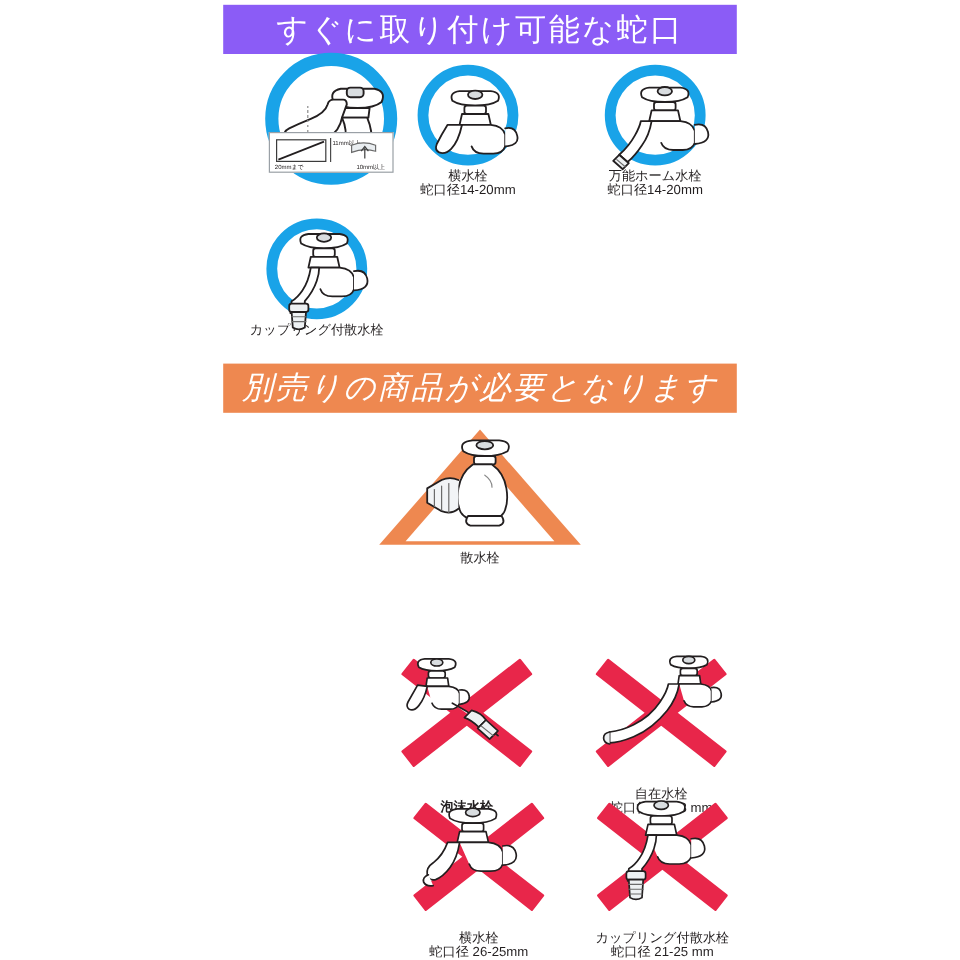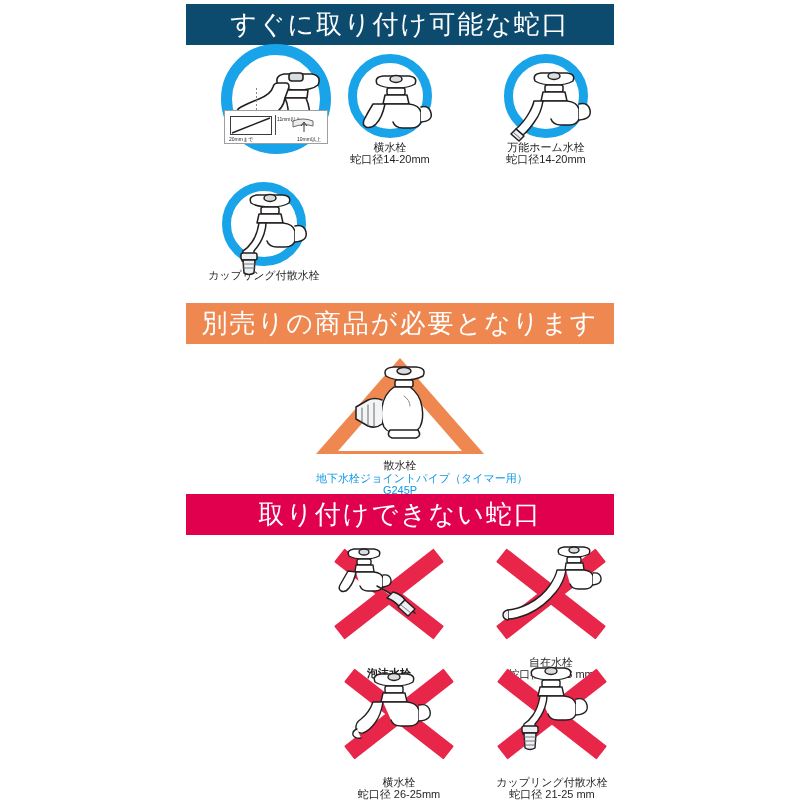--- a/index.html
+++ b/index.html
@@ -17,22 +17,22 @@
   
   .band{
     position:absolute;left:186px;width:428px;height:41px;
     display:flex;align-items:center;justify-content:center;
     color:#ffffff;
     font-size:26px;
     letter-spacing:2px;
     font-weight:400;
     box-sizing:border-box;
   }
-  .band.blue  {background:#0c4a6e;text-align:right;}
-  .band.orange{background:#ee8850;}
+  .band.blue  {background:#8b5cf6;text-align:right;}
+  .band.orange{background:#ee8850;font-style:italic;}
   .band.pink  {background:#e0004d;}
 
   
   .item{position:absolute;text-align:center;}
   .caption{
     font-size:11px;line-height:12px;color:#231f20;white-space:nowrap;
     margin-top:3px;
   }
   .caption.blue-text{color:#0d97e5;}
   .caption .sub{display:block;}
@@ -221,27 +221,22 @@
           <line x1="18" y1="55" x2="18" y2="75" stroke="#6b6b6b" stroke-width="1"></line>
           <line x1="24" y1="53" x2="24" y2="77" stroke="#6b6b6b" stroke-width="1"></line>
           <path d="M40 80 l28 0 q4 6 -2 8 l-24 0 q-6 -2 -2 -8 Z"></path>
           <path d="M54 46 q6 4 6 10" fill="none" stroke="#8a8a8a" stroke-width="1"></path>
         </g>
       </svg>
     </div>
     <div class="caption" style="margin-top:5px;">
       <span>散水栓</span>
     </div>
-    <div class="caption blue-text" style="margin-top:1px;">
-      <span>地下水栓ジョイントパイプ（タイマー用）</span>
-      <span class="sub">G245P</span>
-    </div>
-  </div>
-
-  <div class="band pink" style="top:494px;">取り付けできない蛇口</div>
+  </div>
+
 
   <div class="item" style="left:334px;top:542px;width:110px;">
     <div class="ng">
       <div class="bar a"></div>
       <div class="bar b"></div>
       <svg width="108" height="104" viewBox="0 0 108 104">
         <g fill="#ffffff" stroke="#231f20" stroke-width="1.4" stroke-linejoin="round" stroke-linecap="round">
           <path d="M14 14 q-3 -6 5 -7 l20 0 q8 1 5 7 q-5 3 -15 3 q-10 0 -15 -3 Z"></path>
           <ellipse cx="29" cy="10" rx="5" ry="3" fill="#d9dde0"></ellipse>
           <rect x="22" y="17" width="14" height="6" rx="2"></rect>

